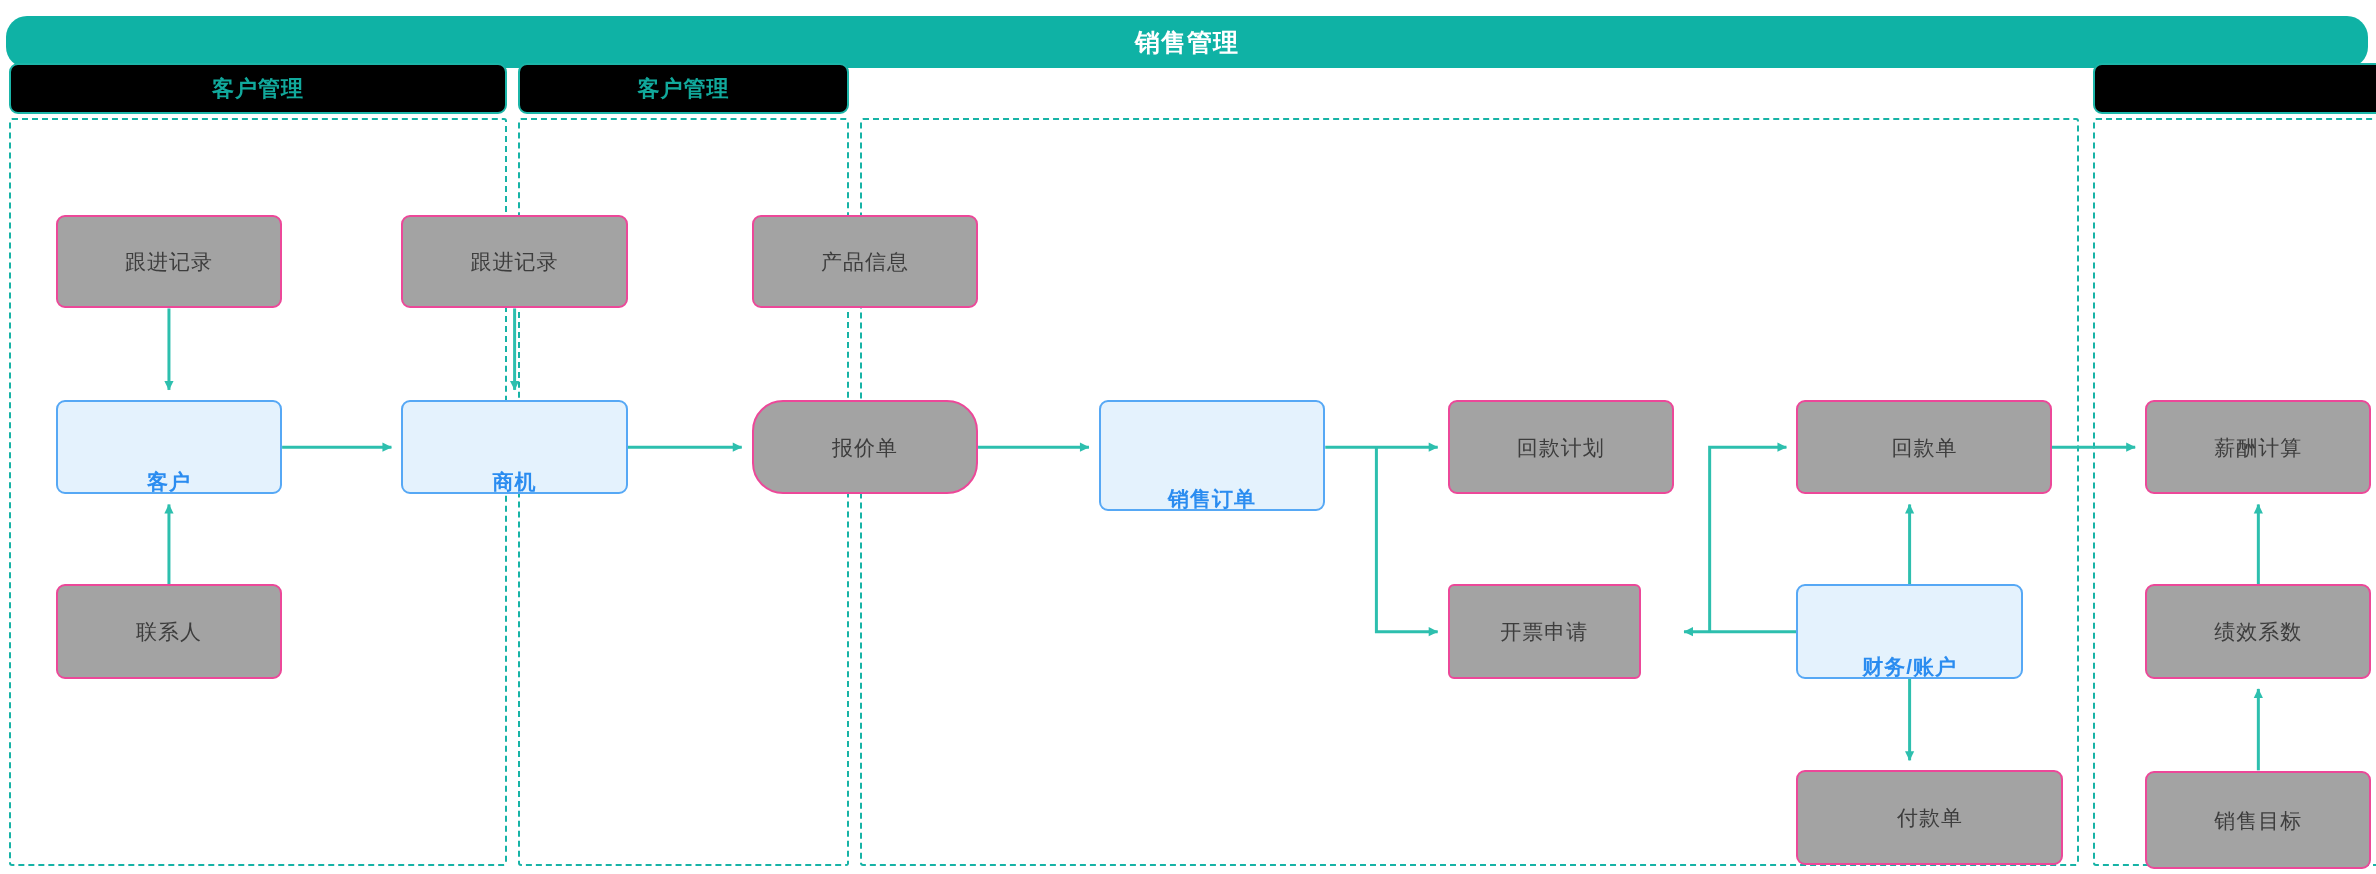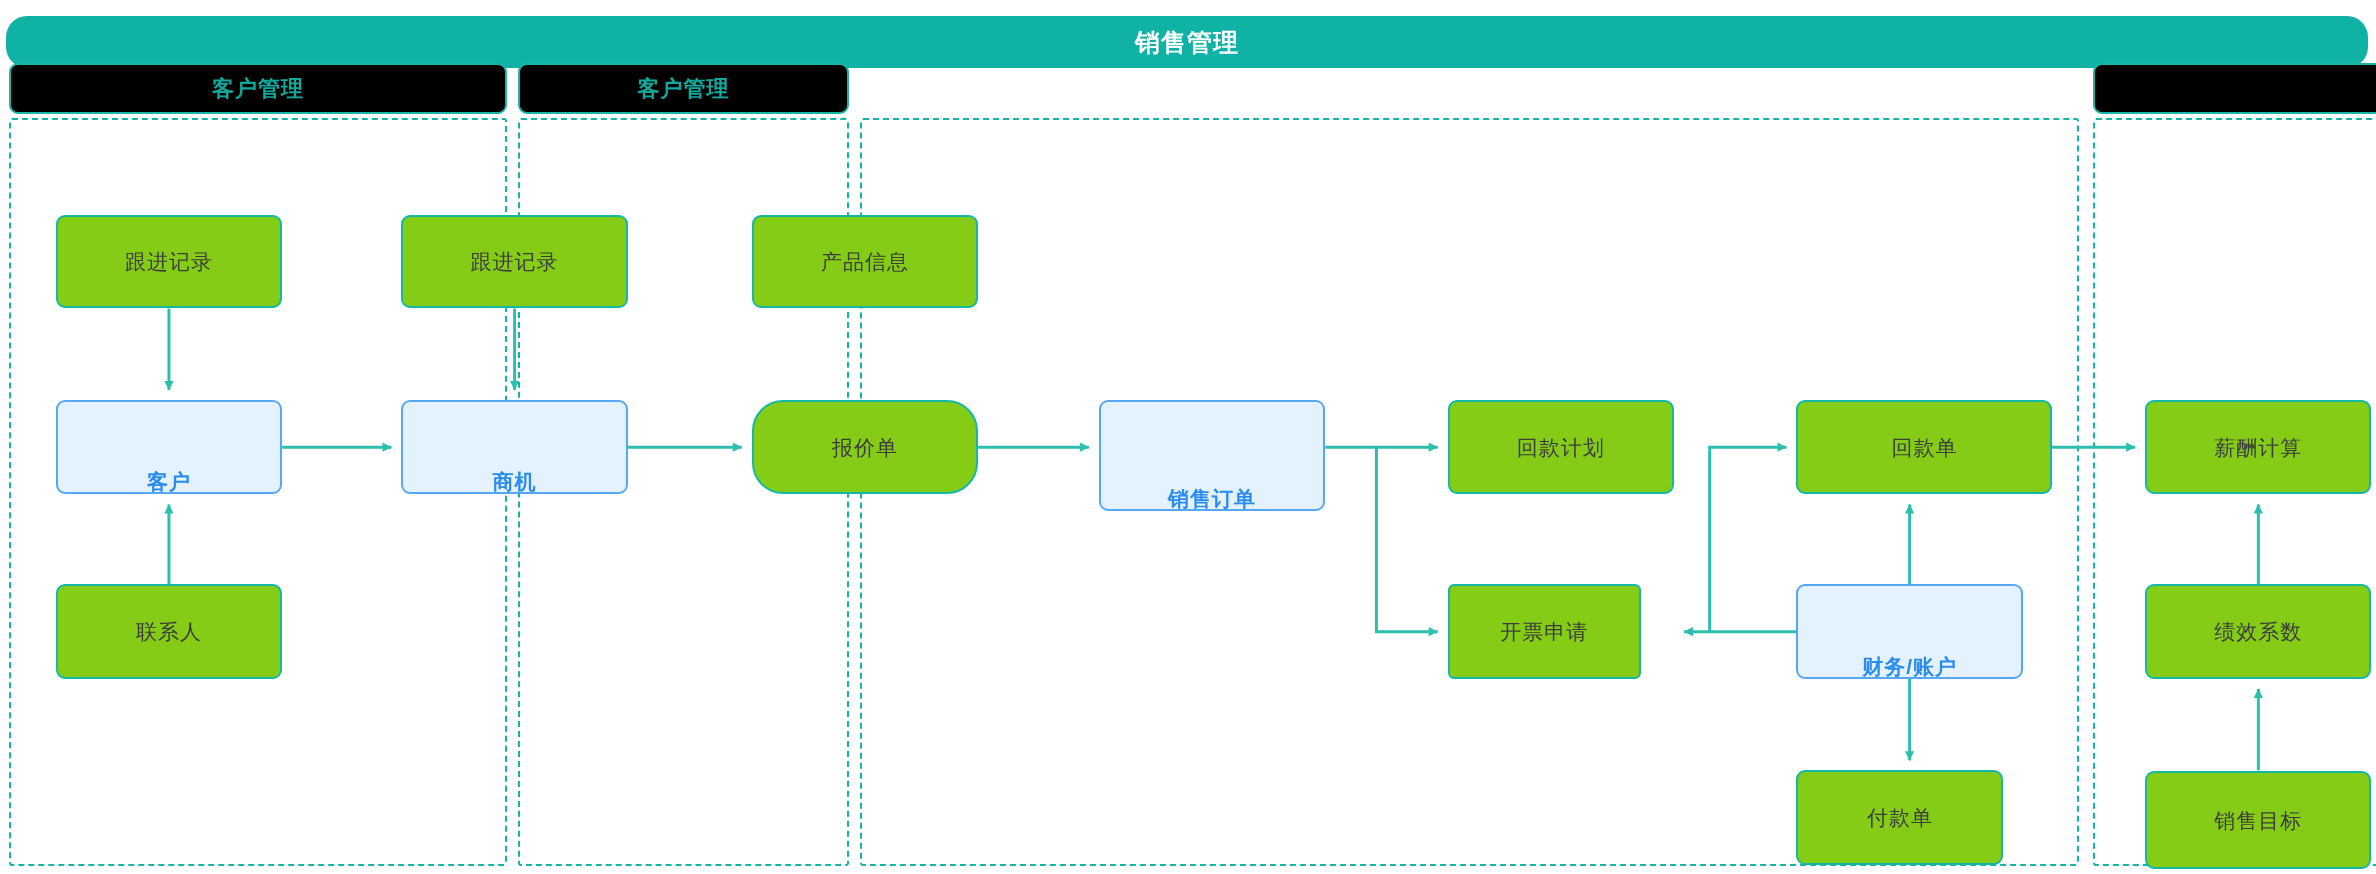--- a/index.html
+++ b/index.html
@@ -82,22 +82,22 @@
   }
 
   
   .node {
     position: absolute;
     box-sizing: border-box;
     border-radius: 9px;
     display: flex;
     align-items: center;
     justify-content: center;
-    background: #84cc16;
-    border: 2px solid #14b8a6;
+    background: #a3a3a3;
+    border: 2px solid #ec4899;
   }
   .node .node-label {
     font-size: 21px;
     color: #3d3d3d;
     letter-spacing: 1px;
     line-height: 1;
   }
   .node.highlight {
     background: #e4f2fd;
     border: 2px solid #56a8f5;
@@ -196,21 +196,21 @@
       </div>
       <div class="node" style="left: 1447.7px; top: 584.35px; width: 193px; height: 94.55px; border-radius: 6px;">
         <span class="node-label">开票申请</span>
       </div>
       <div class="node" style="left: 1796.45px; top: 399.9px; width: 256px; height: 94.55px;">
         <span class="node-label">回款单</span>
       </div>
       <div class="node highlight" style="left: 1796.45px; top: 584.35px; width: 226.3px; height: 94.55px;">
         <span class="node-label">财务/账户</span>
       </div>
-      <div class="node" style="left: 1796.45px; top: 770.35px; width: 207px; height: 94.55px;">
+      <div class="node" style="left: 1796.45px; top: 770.35px; width: 267px; height: 94.55px;">
         <span class="node-label">付款单</span>
       </div>
       <div class="node" style="left: 2145.2px; top: 399.9px; width: 226.3px; height: 94.55px;">
         <span class="node-label">薪酬计算</span>
       </div>
       <div class="node" style="left: 2145.2px; top: 584.35px; width: 226.3px; height: 94.55px;">
         <span class="node-label">绩效系数</span>
       </div>
       <div class="node" style="left: 2145.2px; top: 771px; width: 226.3px; height: 98px;">
         <span class="node-label">销售目标</span>

